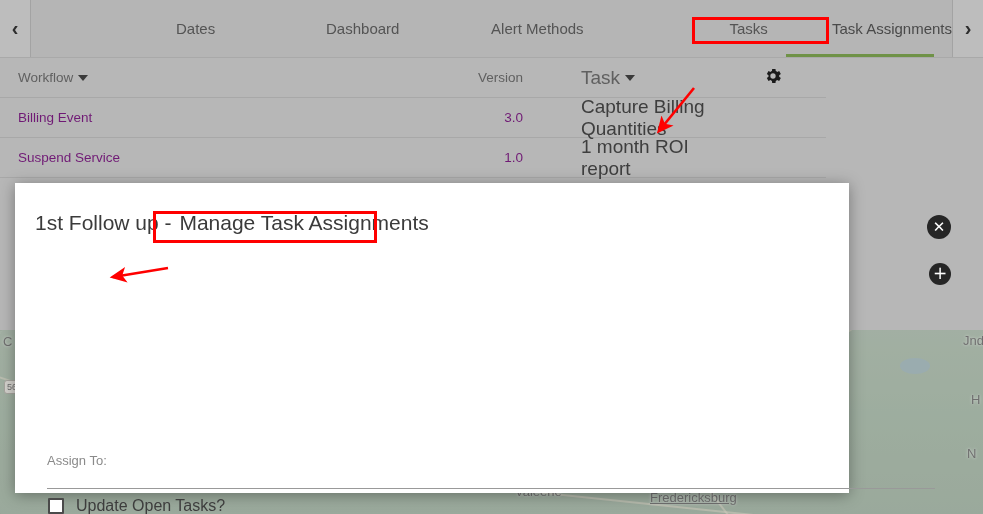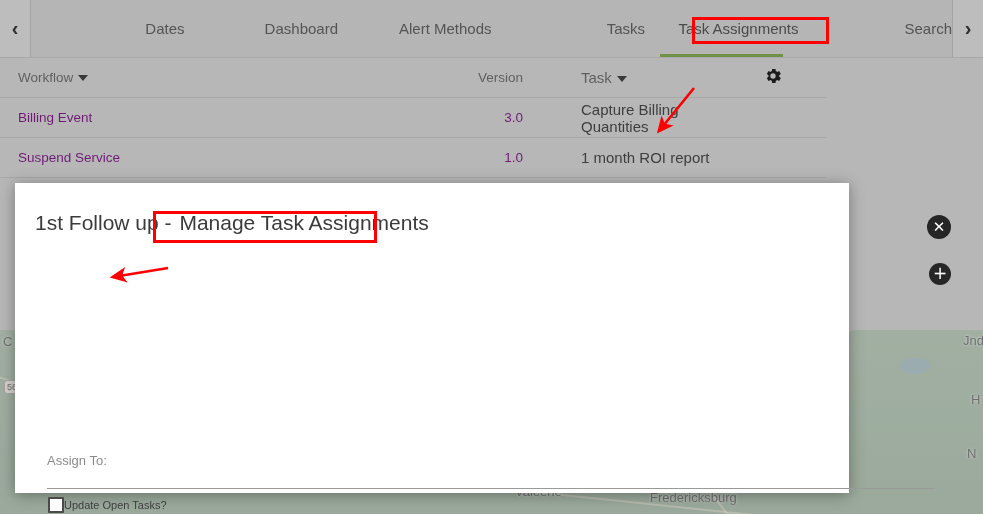--- a/index.html
+++ b/index.html
@@ -165,21 +165,21 @@
     display: flex;
     align-items: center;
     padding: 0 18px;
     box-sizing: border-box;
     border-bottom: 1px solid #a8a8a8;
   }
   .thead { height: 40px; }
   .trow { height: 40px; }
   .c-workflow { width: 420px; font-size: 13.5px; }
   .c-version  { width: 85px; text-align: right; font-size: 13.5px; }
-  .c-task     { flex: 1; padding-left: 58px; font-size: 15px; }
+  .c-task     { flex: 1; padding-left: 58px; font-size: 19px; }
   .c-gear     { width: 70px; text-align: center; }
   .thead .c-workflow, .thead .c-version, .thead .c-task {
     color: #606060;
   }
   .caret {
     display: inline-block;
     margin-left: 5px;
     border-left: 5px solid transparent;
     border-right: 5px solid transparent;
     border-top: 6px solid #3a3a3a;
@@ -282,21 +282,22 @@
   .chk-box {
     width: 16px;
     height: 16px;
     border: 2px solid #4a4a4a;
     box-sizing: border-box;
     background: #fff;
     cursor: pointer;
     border-radius: 1px;
   }
   .chk-label {
-    font-size: 11px;
+    margin-left: 12px;
+    font-size: 16px;
     color: #3d3d3d;
   }
 
   
   .ann-svg {
     position: absolute;
     inset: 0;
     width: 983px;
     height: 514px;
     pointer-events: none;
@@ -312,21 +313,21 @@
     <div class="map-road" style="left:120px; top:120px; width:420px; transform:rotate(-9deg);"></div>
     <div class="map-road" style="left:430px; top:150px; width:560px; transform:rotate(6deg);"></div>
     <div class="map-road" style="left:600px; top:20px; width:300px; transform:rotate(52deg);"></div>
     <div class="map-road" style="left:760px; top:60px; width:260px; transform:rotate(-34deg);"></div>
     <div class="map-water" style="left:40px; top:10px; width:26px; height:70px; transform:rotate(20deg);"></div>
     <div class="map-water" style="left:900px; top:28px; width:30px; height:16px;"></div>
     <div class="map-shield" style="left:4px; top:50px;">56</div>
   </div>
 
   <div class="map-label" style="left:515px; top:484px;">Valeene</div>
-  <div class="map-label" style="left:650px; top:490px;">Fredericksburg</div>
+  <div class="map-label" style="left:650px; top:490px;text-decoration:underline;">Fredericksburg</div>
   <div class="map-label" style="left:963px; top:333px;">Jnd</div>
   <div class="map-label" style="left:971px; top:392px;">H</div>
   <div class="map-label" style="left:967px; top:446px;">N</div>
   <div class="map-label" style="left:3px; top:334px;">C</div>
 
   <div class="scrim-map"></div>
 
   <div class="scrim"></div>
 
   <div class="tabbar">
@@ -340,23 +341,20 @@
         </div>
       <div class="tab">
           <span>Alert Methods</span>
         </div>
       <div class="tab">
           <span>Tasks</span>
         </div>
       <div class="tab active">
           <span>Task Assignments</span>
         </div>
-      <div class="tab">
-          <span>Search</span>
-        </div>
     </div>
     <div class="tab-arrow right">›</div>
   </div>
   <div class="hl-box" style="left:692px; top:17px; width:137px; height:27px;"></div>
 
   <div class="table">
     <div class="thead">
       <div class="c-workflow">
         <span>Workflow</span><span class="caret"></span>
       </div>

